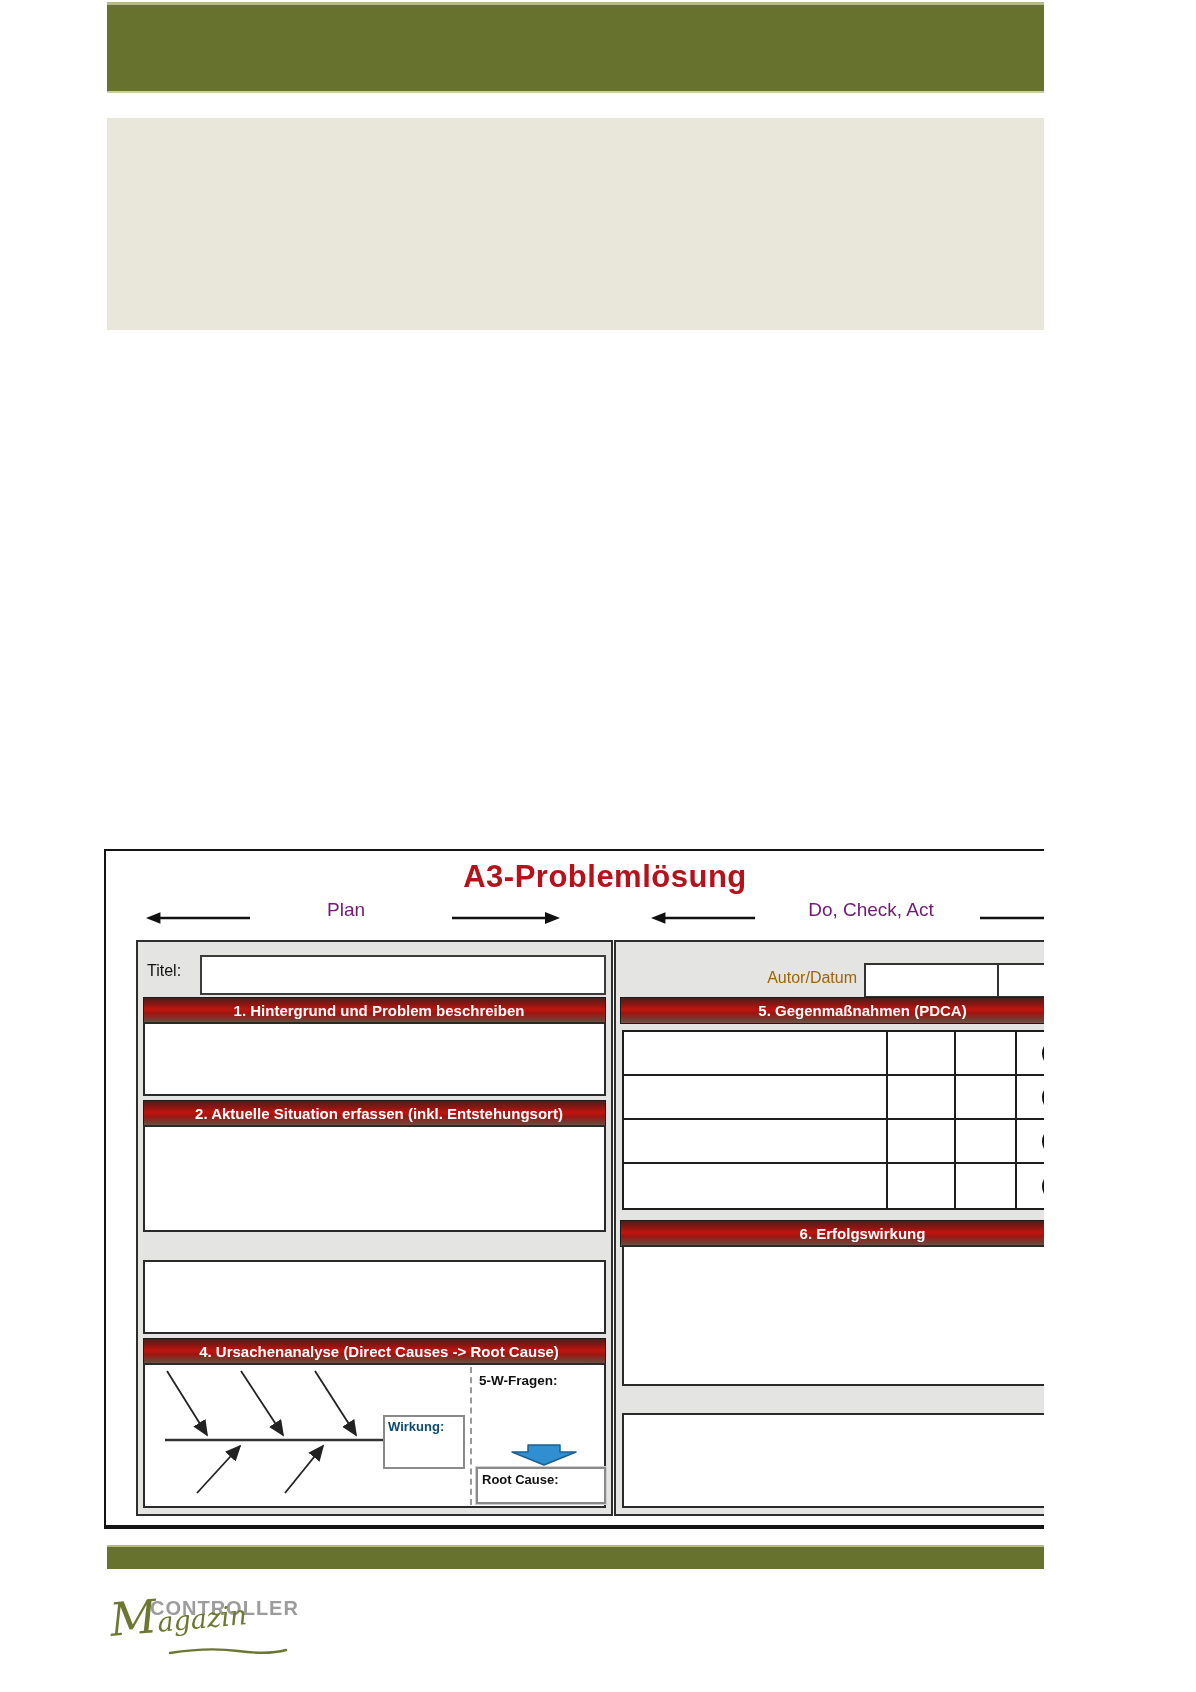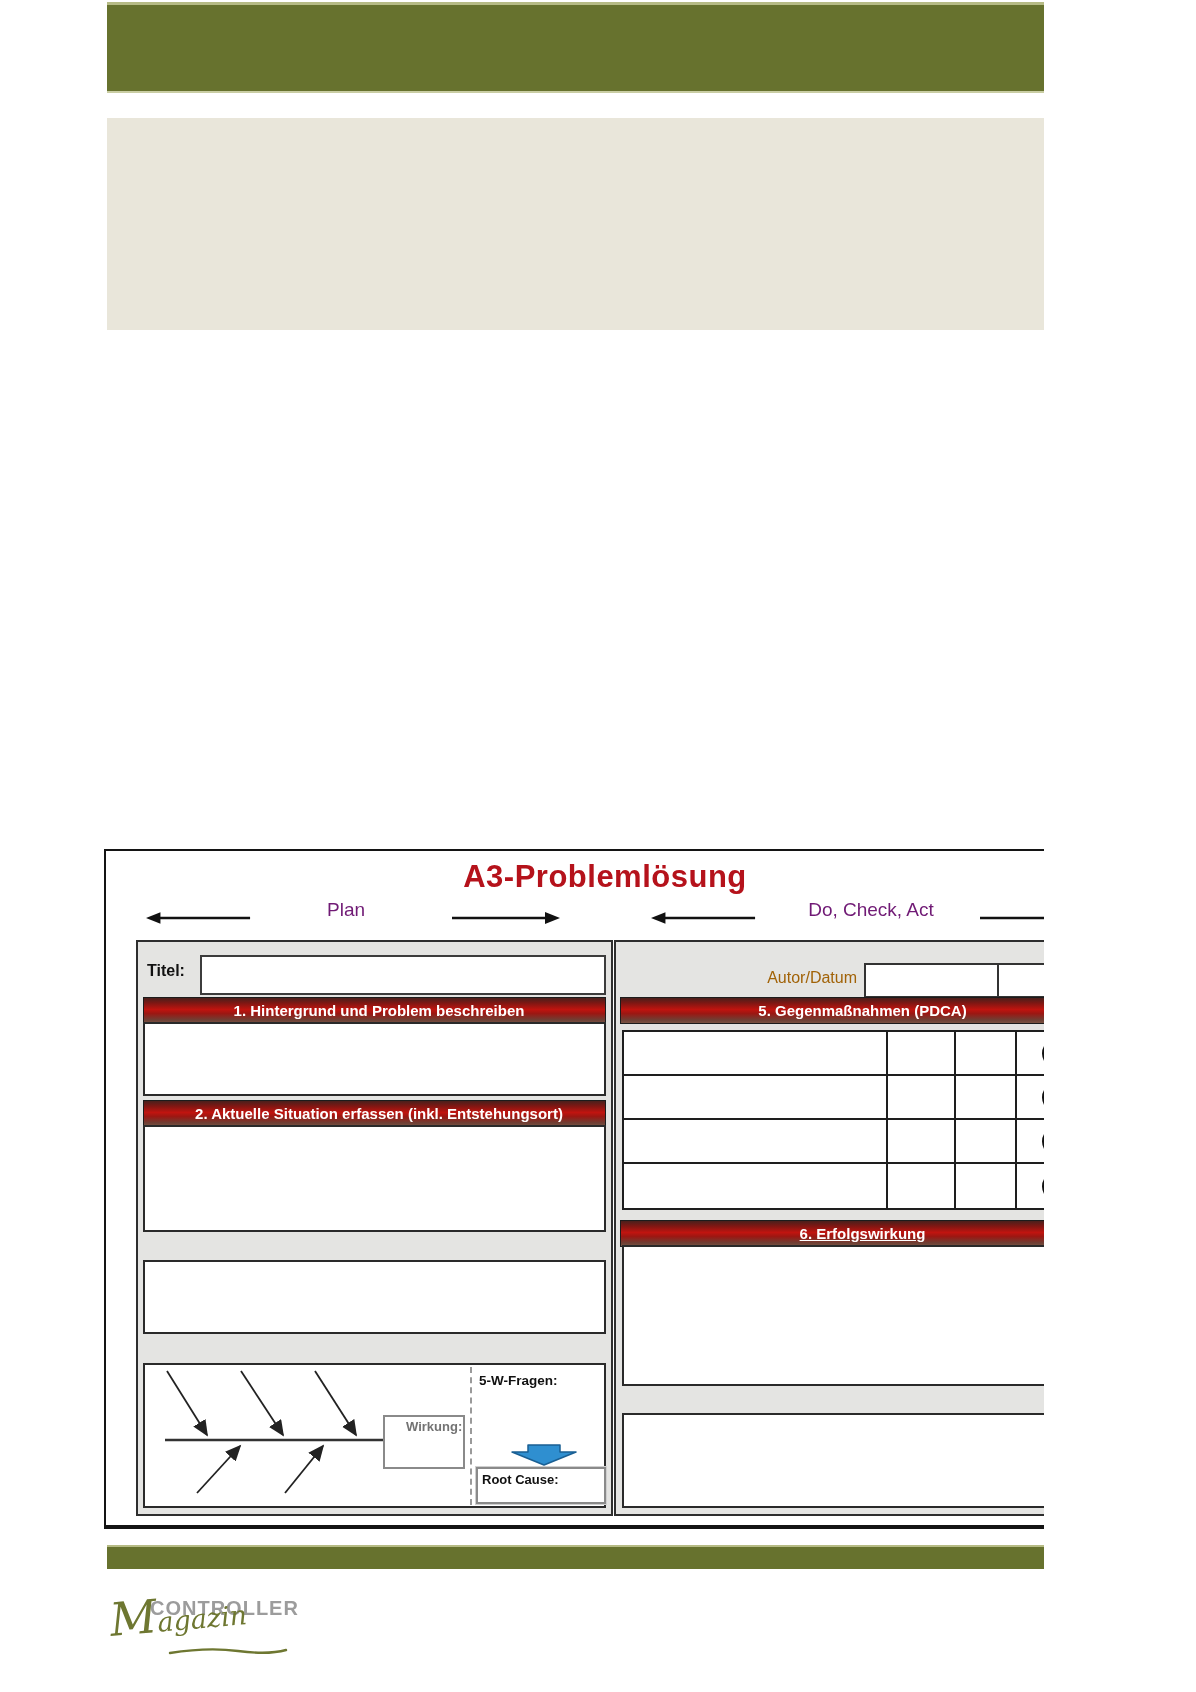--- a/index.html
+++ b/index.html
@@ -28,27 +28,27 @@
   .panel-left{left:30px;top:89px;width:473px;height:572px;}
   .panel-right{left:508px;top:89px;width:484px;height:572px;}
 
   .banner{left:5px;right:5px;height:25px;line-height:25px;color:#fff;font-weight:bold;
           font-size:15px;padding-left:9px;border:1px solid #1c1c1c;
           background:linear-gradient(180deg,#4a201c 0%,#7e1713 20%,#c0140f 46%,#9c1712 62%,#6e4035 88%,#7b5242 100%);
           white-space:nowrap;overflow:hidden;text-align:center;}
   .white-box{left:5px;right:5px;background:#fff;border:2px solid #2a2a2a;}
 
   
-  .titel-label{left:9px;top:20px;font-size:16px;font-weight:bold;color:#111;}
+  .titel-label{left:9px;top:20px;font-size:16px;font-weight:normal;color:#111;}
   .titel-input{left:62px;right:5px;top:13px;height:36px;background:#fff;border:2px solid #3c3c3c;}
 
   
   .fishbone{left:5px;right:5px;top:421px;bottom:6px;background:#fff;border:2px solid #2a2a2a;}
   .wirkung-box{left:238px;top:50px;width:82px;height:54px;background:#fff;border:2px solid #8a8a8a;
-               font-size:13px;font-weight:bold;padding:2px 21px;box-sizing:border-box;color:#737373;}
+               font-size:13px;font-weight:bold;padding:2px 3px;box-sizing:border-box;color:#0c4a6e;}
   .dashed-div{left:325px;top:2px;height:138px;width:0;border-left:2px dashed #9a9a9a;}
   .fivew-label{left:334px;top:8px;font-size:13.5px;font-weight:bold;color:#111;}
   .rootcause-box{left:331px;top:102px;width:130px;height:37px;background:#fff;border:2px solid #8a8a8a;
                  outline:1px solid #cfcfcf;font-size:13px;font-weight:bold;color:#111;
                  padding:3px 4px;box-sizing:border-box;}
   .blue-arrow{left:366px;top:79px;width:66px;height:22px;}
 
   
   .autor-label{left:125px;top:27px;width:116px;text-align:right;font-size:16px;color:#a16207;}
   .autor-boxes{left:248px;top:21px;width:231px;height:35px;border:2px solid #333;background:#fff;
@@ -121,20 +121,21 @@
       <div class="abs titel-input"></div>
 
       <div class="abs banner" style="top:55px;">1. Hintergrund und Problem beschreiben</div>
       <div class="abs white-box" style="top:80px;height:70px;"></div>
 
       <div class="abs banner" style="top:158px;">2. Aktuelle Situation erfassen (inkl. Entstehungsort)</div>
       <div class="abs white-box" style="top:183px;height:103px;"></div>
 
       <div class="abs white-box" style="top:318px;height:70px;"></div>
 
+      <div class="abs banner" style="top:396px;">4. Ursachenanalyse (Direct Causes -&gt; Root Cause)</div>
 
       <div class="abs fishbone">
         <svg class="abs" style="left:0;top:0;" width="250" height="142">
           <defs>
             <marker id="ah" markerWidth="10" markerHeight="10" refX="8" refY="4" orient="auto">
               <polygon points="0,0 9,4 0,8" fill="#222"></polygon>
             </marker>
           </defs>
           <line x1="20" y1="75" x2="240" y2="75" stroke="#333" stroke-width="2.4"></line>
           <line x1="22" y1="6" x2="62" y2="70" stroke="#222" stroke-width="1.8" marker-end="url(#ah)"></line>
@@ -212,21 +213,21 @@
           <div class="t-cell status-icon">
             <svg width="31" height="31">
                 <circle cx="15.5" cy="15.5" r="13.5" fill="#fff" stroke="#111" stroke-width="2"></circle>
                 <line x1="15.5" y1="2" x2="15.5" y2="29" stroke="#111" stroke-width="1.8"></line>
                 <line x1="2" y1="15.5" x2="29" y2="15.5" stroke="#111" stroke-width="1.8"></line>
               </svg>
           </div>
         </div>
       </div>
 
-      <div class="abs banner" style="left:4px;right:4px;top:278px;text-decoration:underline;">6. Erfolgswirkung</div>
+      <div class="abs banner" style="left:4px;right:4px;top:278px;">6. Erfolgswirkung</div>
       <div class="abs white-box" style="left:6px;right:3px;top:303px;height:137px;"></div>
 
       <div class="abs white-box" style="left:6px;right:3px;top:471px;bottom:6px;"></div>
     </div>
   </div>
 
   <div class="abs bottom-bar"></div>
 
   <div class="abs logo">
     <span class="logo-top">CONTROLLER</span>

